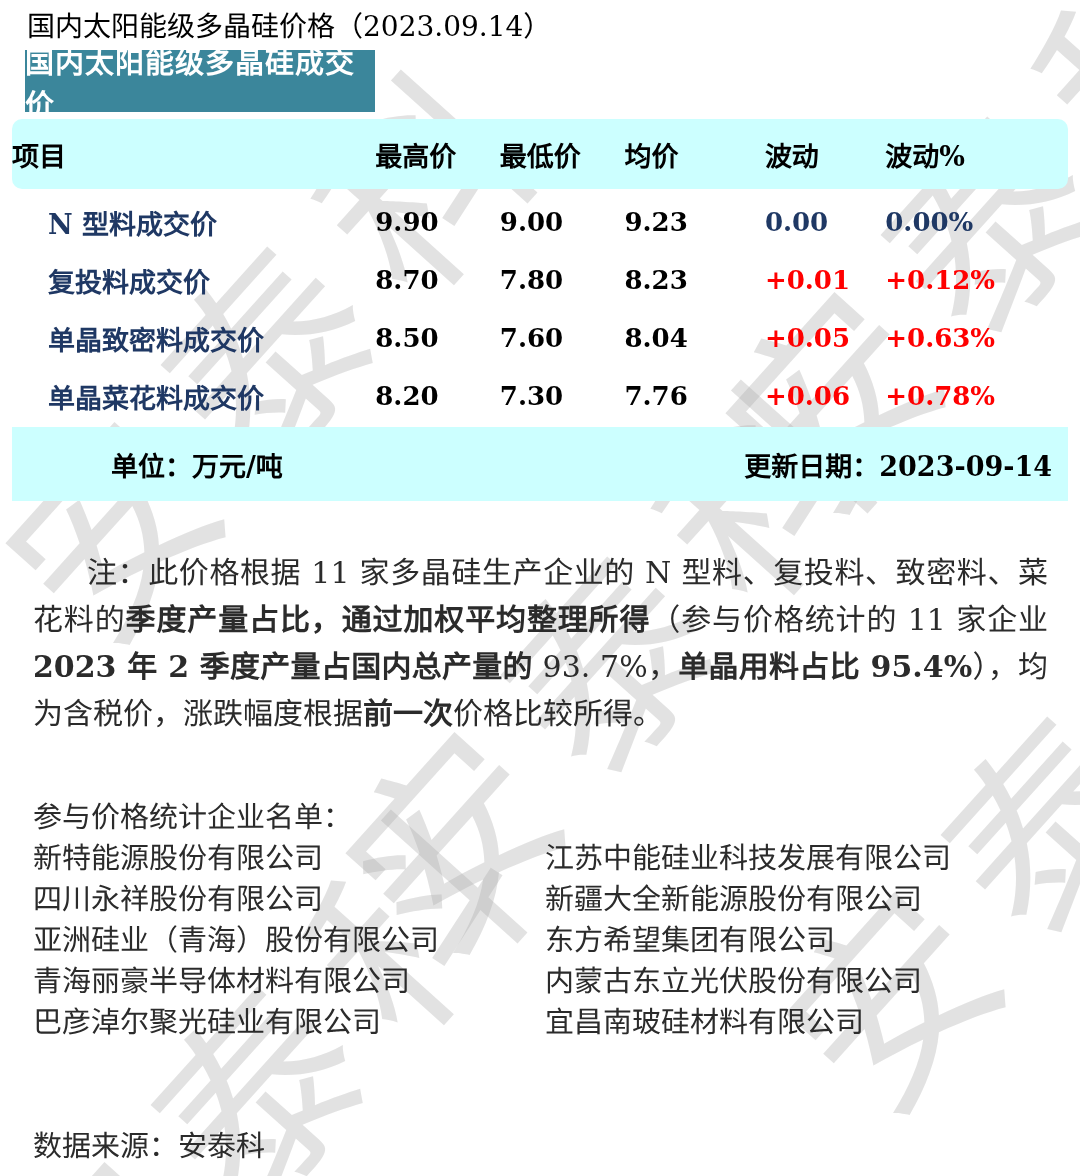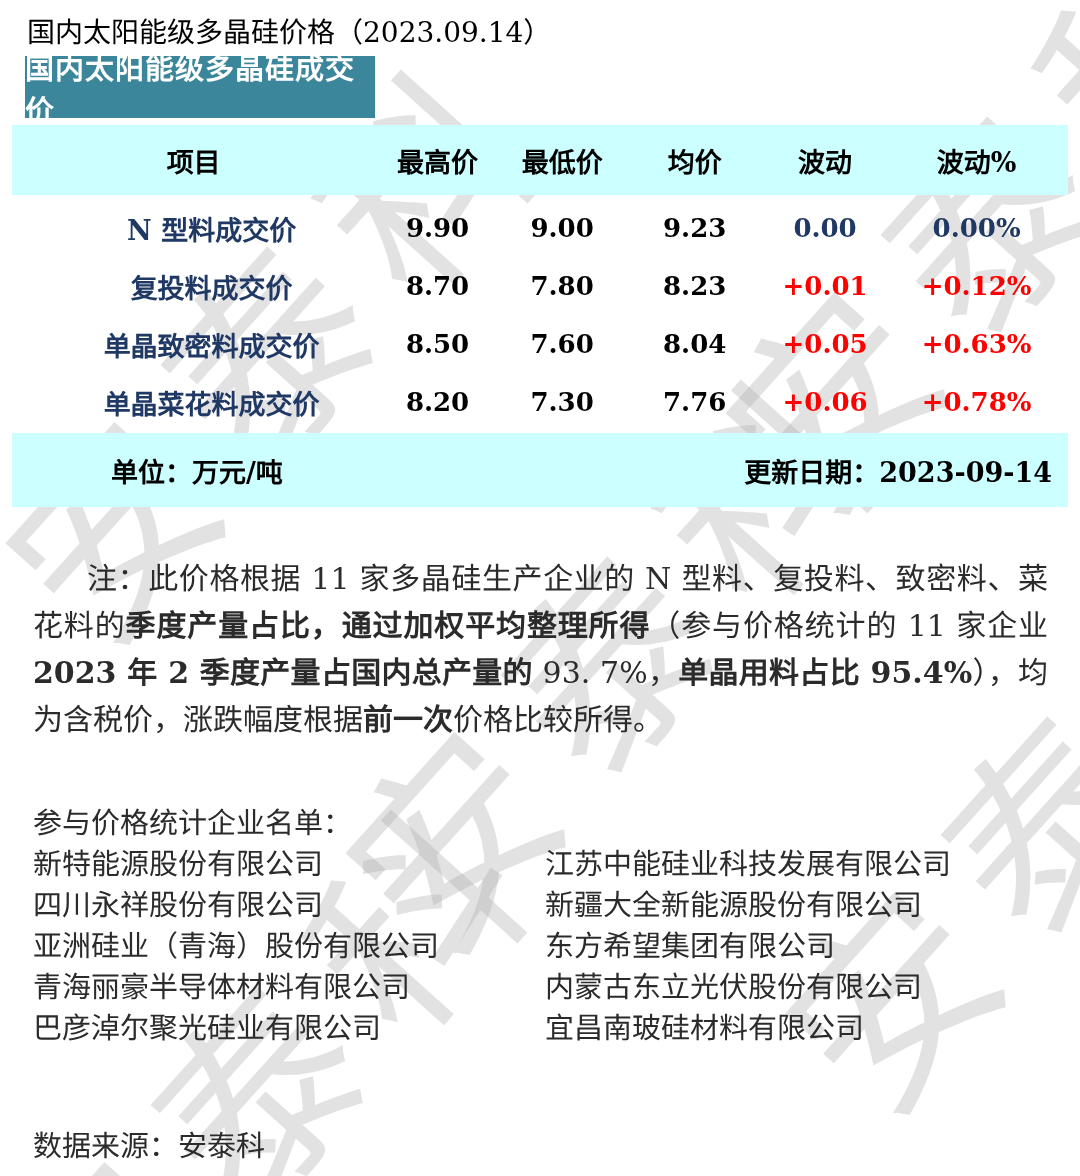--- a/index.html
+++ b/index.html
@@ -20,34 +20,34 @@
   .wm-layer{position:absolute;inset:0;z-index:0;pointer-events:none;overflow:hidden;}
   .wm{
     position:absolute;white-space:nowrap;
     font-size:200px;letter-spacing:34px;font-weight:400;
     color:rgba(170,170,170,0.34);
     transform:rotate(-48deg);
   }
   
   .content{position:relative;z-index:1;}
   .page-title{
-    padding:10px 0 0 27px;font-size:28px;font-weight:400;color:#000;
+    padding:4px 0 0 27px;font-size:28px;font-weight:400;color:#000;
   }
   .banner{
     margin:6px 0 0 25px;width:350px;height:62px;
     background:var(--teal);color:#fff;
     font-size:29px;font-weight:700;
     display:flex;align-items:center;justify-content:center;
     letter-spacing:1px;
   }
   .price-table{margin:7px 12px 0 12px;}
   .grid6{
     display:grid;
     grid-template-columns:34.4% 11.8% 11.8% 13.3% 11.4% 17.3%;
-    align-items:center;text-align:center;
+    align-items:center;text-align:left;border-radius:10px;
   }
   .thead{
     background:var(--cyan);height:70px;
     font-size:27px;font-weight:700;color:#000;
   }
   .tbody{padding:4px 0 2px 0;background:transparent;}
   .trow{height:58px;font-weight:700;font-size:26px;}
   .item-cell{color:var(--navy);padding-left:36px;font-size:27px;}
   .num{color:#000;}
   .chg{color:var(--navy);}

